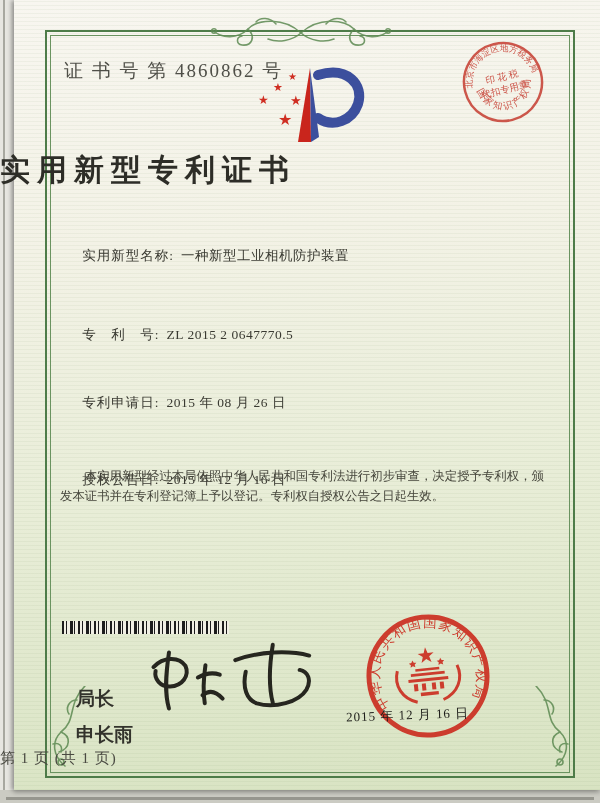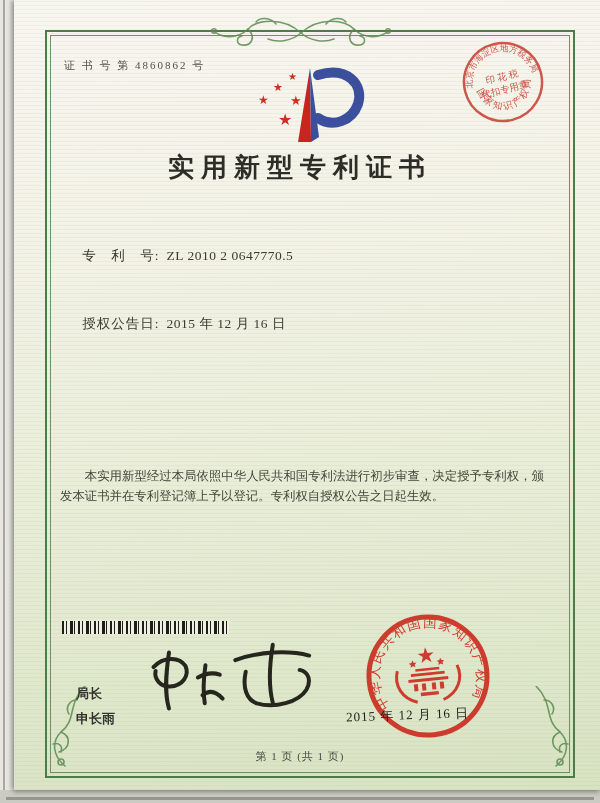--- a/index.html
+++ b/index.html
@@ -11,44 +11,44 @@
   #paper{position:absolute;left:14px;top:0;right:0;bottom:13px;
     background:
       repeating-linear-gradient(0deg, rgba(110,140,90,0.07) 0 1px, rgba(0,0,0,0) 1px 4px),
       linear-gradient(175deg,#f8f6f0 0%,#f3f2e6 30%,#e8edd7 62%,#d8e3c2 100%);
     box-shadow:-3px 0 4px rgba(0,0,0,0.28), 0 3px 4px rgba(0,0,0,0.18);}
   #border-frame{position:absolute;left:45px;top:30px;width:526px;height:744px;
     border:2px solid #4e7c49;}
   #border-frame::after{content:"";position:absolute;left:3px;top:3px;right:3px;bottom:3px;
     border:1px solid #6a9360;}
   .abs{position:absolute;}
-  #cert-number{left:64px;top:58px;font-size:11px;color:#4f4f48;letter-spacing:2px;white-space:pre;}
-  #title{left:0;right:0;top:150px;text-align:center;font-size:26px;font-weight:700;
+  #cert-number{left:64px;top:58px;font-size:19px;color:#4f4f48;letter-spacing:2px;white-space:pre;}
+  #title{left:0;right:0;top:150px;font-size:30px;font-weight:700;
     color:#2d2d27;letter-spacing:7px;}
   #fields{left:62px;top:231px;width:480px;font-size:13.5px;color:#3a3a32;}
   .field-row{white-space:pre;}
   .field-row .lab{letter-spacing:1px;}
   .field-row .val{margin-left:7px;letter-spacing:0.5px;}
   .mb-lg{margin-bottom:29px;} .mb-md{margin-bottom:27px;} .mb-sm{margin-bottom:18px;}
   #paragraphs{left:60px;top:466px;width:484px;font-size:12.4px;line-height:1.63;
     color:#45453b;text-align:justify;}
   #paragraphs p{margin:0;text-indent:2em;font-family:Liberation Serif, serif;}
   #barcode{left:62px;top:621px;width:167px;height:13px;
     background:repeating-linear-gradient(90deg,
       #1d1d1d 0px,#1d1d1d 2px,#f1efe4 2px,#f1efe4 4px,
       #1d1d1d 4px,#1d1d1d 5px,#f1efe4 5px,#f1efe4 8px,
       #1d1d1d 8px,#1d1d1d 11px,#f1efe4 11px,#f1efe4 12px,
       #1d1d1d 12px,#1d1d1d 13px,#f1efe4 13px,#f1efe4 16px);}
-  #signblock{left:76px;top:682px;font-size:13px;font-weight:600;color:#33332c;line-height:1.9;}
+  #signblock{left:76px;top:682px;font-size:19px;font-weight:600;color:#33332c;line-height:1.9;font-family:Liberation Mono, monospace;}
   #signature-svg{left:140px;top:638px;transform:rotate(-2deg);}
   #tax-stamp{left:455px;top:34px;transform:rotate(-14deg);}
   #office-seal{left:358px;top:606px;transform:rotate(-6deg);opacity:0.95;}
   #seal-date{left:346px;top:706px;width:140px;font-size:13px;color:#1e1e1a;
     letter-spacing:1px;transform:rotate(-2deg);white-space:pre;}
-  #footer{left:0;right:0;top:749px;text-align:center;font-size:11px;color:#4a4a42;
+  #footer{left:0;right:0;top:749px;font-size:15px;color:#4a4a42;
     letter-spacing:1px;white-space:pre;}
   svg{display:block;}
 </style>
 </head>
 <body>
 
 <div id="page">
   <div id="scan-left-line"></div>
   <div id="scan-bottom">
     <div id="scan-bottom-line"></div>
@@ -118,22 +118,28 @@
       <text x="30" y="67" font-size="16" fill="#cf2e22" font-family="'DejaVu Sans',sans-serif">★</text>
     </g>
     <polygon points="62,10 50,84 63,84" fill="#c9251c"></polygon>
     <polygon points="62,10 63,84 71,79" fill="#3c4f9d"></polygon>
     <path d="M70,17 C100,8 116,27 110,46 C104,63 85,70 70,60" fill="none" stroke="#3c4f9d" stroke-width="10" stroke-linecap="round"></path>
   </svg>
 
   <div id="title" class="abs">实用新型专利证书</div>
 
   <div id="fields" class="abs">
+    <div class="field-row mb-lg">
+      <span class="lab">实用新型名称:</span><span class="val">一种新型工业相机防护装置</span>
+    </div>
     <div class="field-row mb-sm">
-      <span class="lab">专　利　号:</span><span class="val">ZL 2010 2 0647770.5</span>
+      <span class="lab">专　利　号:</span><span class="val">ZL 2015 2 0647770.5</span>
+    </div>
+    <div class="field-row mb-md">
+      <span class="lab">专利申请日:</span><span class="val">2015 年 08 月 26 日</span>
     </div>
     <div class="field-row">
       <span class="lab">授权公告日:</span><span class="val">2015 年 12 月 16 日</span>
     </div>
   </div>
 
   <div id="paragraphs" class="abs">
     <p>本实用新型经过本局依照中华人民共和国专利法进行初步审查，决定授予专利权，颁发本证书并在专利登记簿上予以登记。专利权自授权公告之日起生效。</p>
   </div>
 

